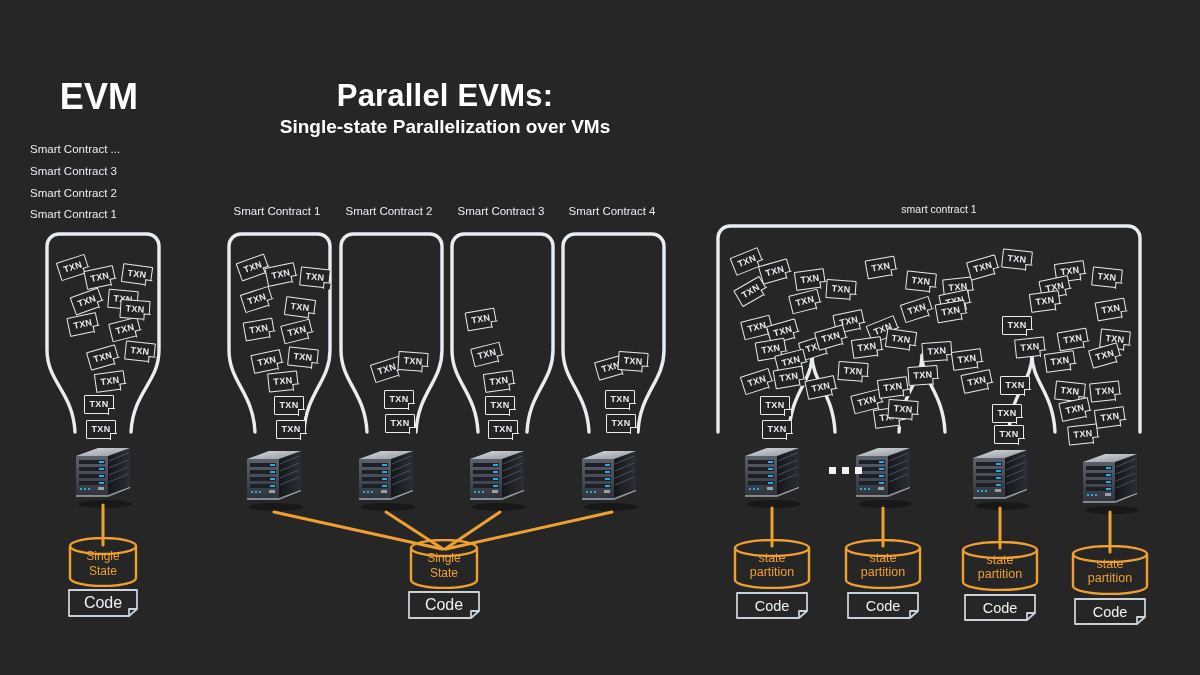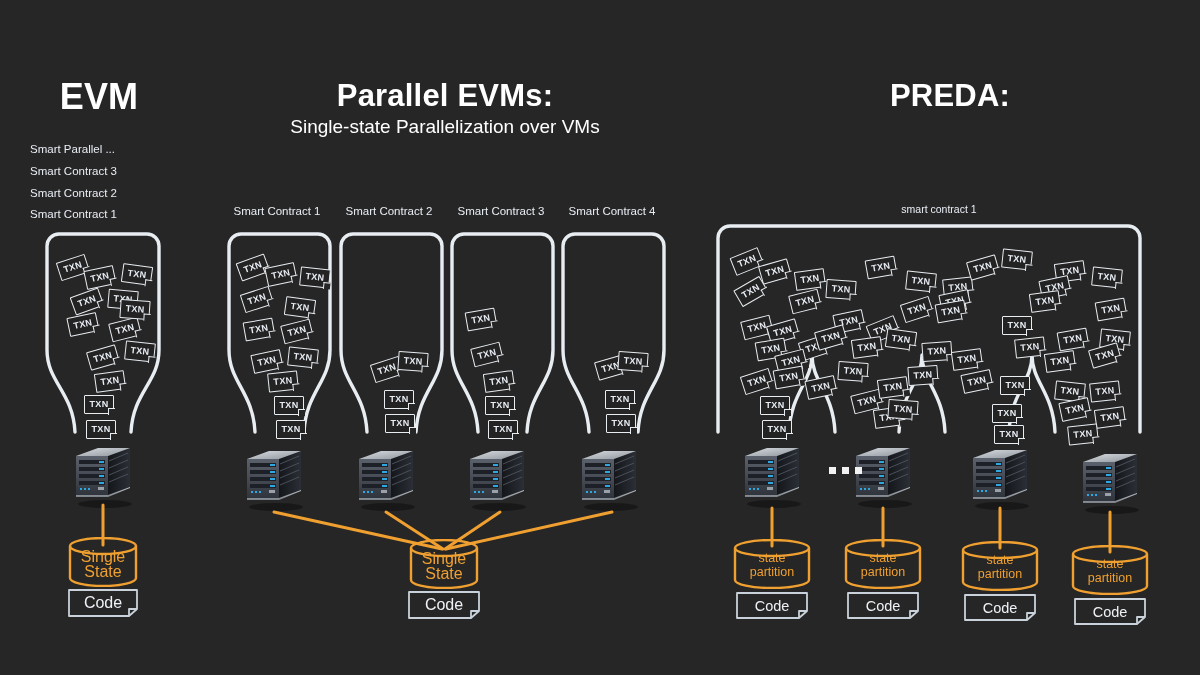--- a/index.html
+++ b/index.html
@@ -21,21 +21,21 @@
     position: absolute;
     color: #ffffff;
     font-weight: bold;
     text-align: center;
     letter-spacing: .2px;
     white-space: nowrap;
   }
   .sec-sub {
     position: absolute;
     color: #ffffff;
-    font-weight: normal;
+    font-weight: bold;
     text-align: center;
     white-space: nowrap;
   }
 
   
   .sc-label {
     position: absolute;
     color: #e9eef5;
     font-size: 11.5px;
     white-space: nowrap;
@@ -76,21 +76,21 @@
   .server svg { display: block; width: 100%; height: 100%; }
 
   
   .connLayer { position: absolute; left:0; top:0; width:1200px; height:675px; pointer-events:none; }
 
   
   .cyl {
     position: absolute;
     color: #f0a030;
     text-align: center;
-    font-size: 16px;
+    font-size: 12px;
     line-height: 15px;
   }
   .cyl .cyl-svg { position: absolute; left: 0; top: 0; }
   .cyl .cyl-txt {
     position: absolute;
     left: 0; right: 0;
     top: 50%;
     transform: translateY(-50%);
     padding-top: 3px;
     white-space: pre-line;
@@ -118,23 +118,22 @@
 </head>
 <body>
 
 <div id="stage">
 
   <div class="sec-title" style="left:250px; top:78px; width:390px; font-size:31px;">Parallel EVMs:</div>
 
   <div class="sec-title" style="left:34px; top:76px; width:130px; font-size:36px;">EVM</div>
   <div class="sec-sub" style="left:230px; top:116px; width:430px; font-size:19px;">Single-state Parallelization over VMs</div>
 
-  <div class="sec-title" style="left:755px; top:78px; width:390px; font-size:31px;">PREDA:</div>
-
-  <div class="sc-label" style="left:30px; top:143px; width:160px; text-align:left;">Smart Parallel ...</div>
+
+  <div class="sc-label" style="left:30px; top:143px; width:160px; text-align:left;">Smart Contract ...</div>
   <div class="sc-label" style="left:30px; top:165px; width:160px; text-align:left;">Smart Contract 3</div>
   <div class="sc-label" style="left:30px; top:187px; width:160px; text-align:left;">Smart Contract 2</div>
   <div class="sc-label" style="left:30px; top:208px; width:160px; text-align:left;">Smart Contract 1</div>
 
   <div class="sc-label" style="left:222px; top:205px; width:110px;">Smart Contract 1</div>
   <div class="sc-label" style="left:334px; top:205px; width:110px;">Smart Contract 2</div>
   <div class="sc-label" style="left:446px; top:205px; width:110px;">Smart Contract 3</div>
   <div class="sc-label" style="left:557px; top:205px; width:110px;">Smart Contract 4</div>
 
   <div class="sc-label small" style="left:869px; top:203px; width:140px;">smart contract 1</div>

